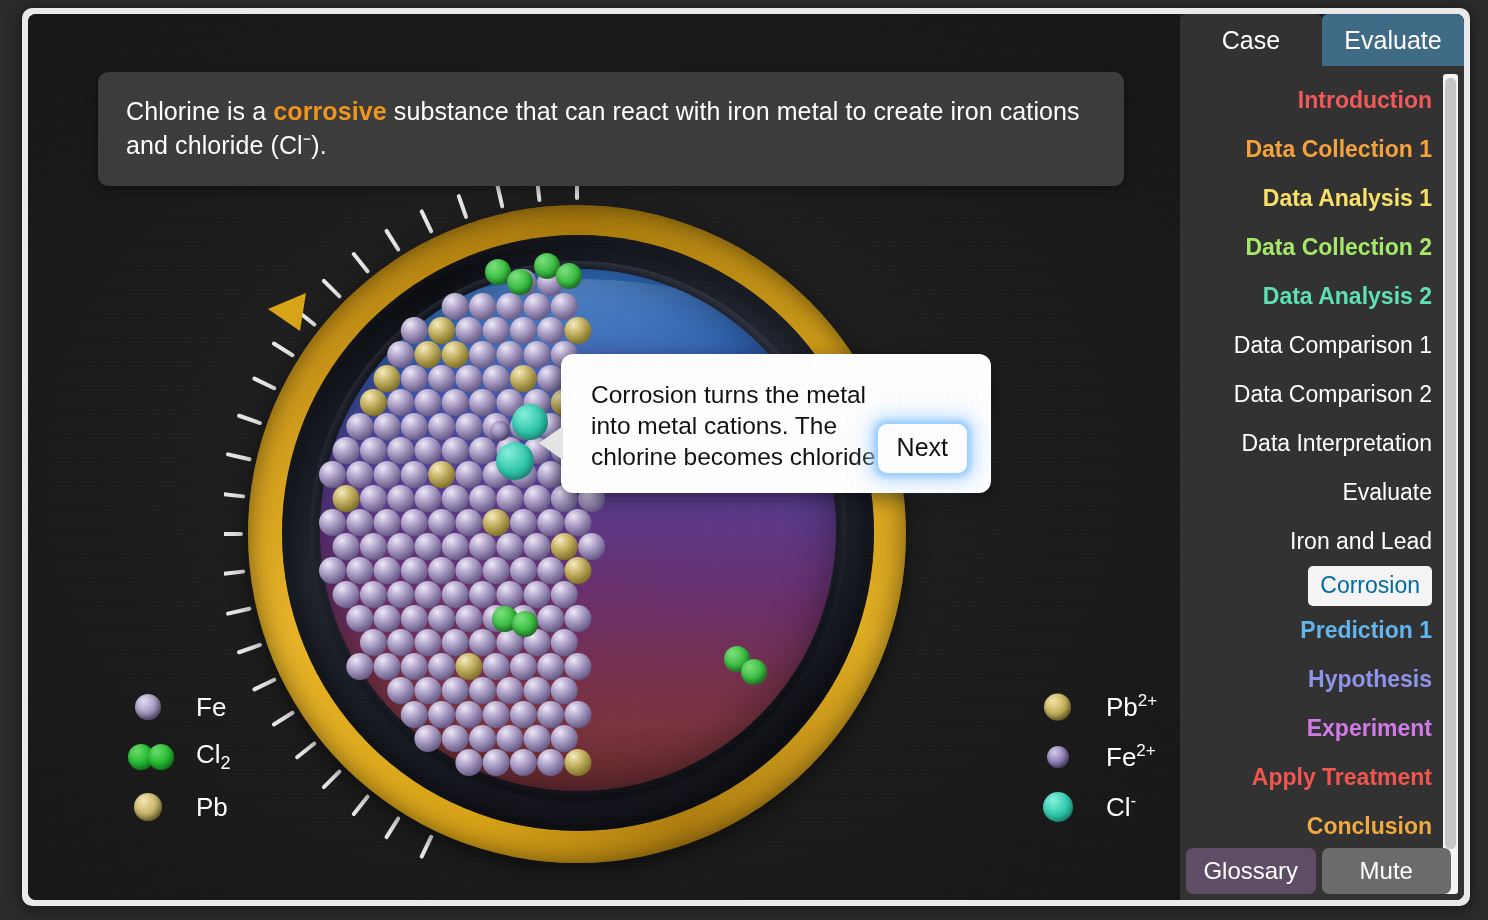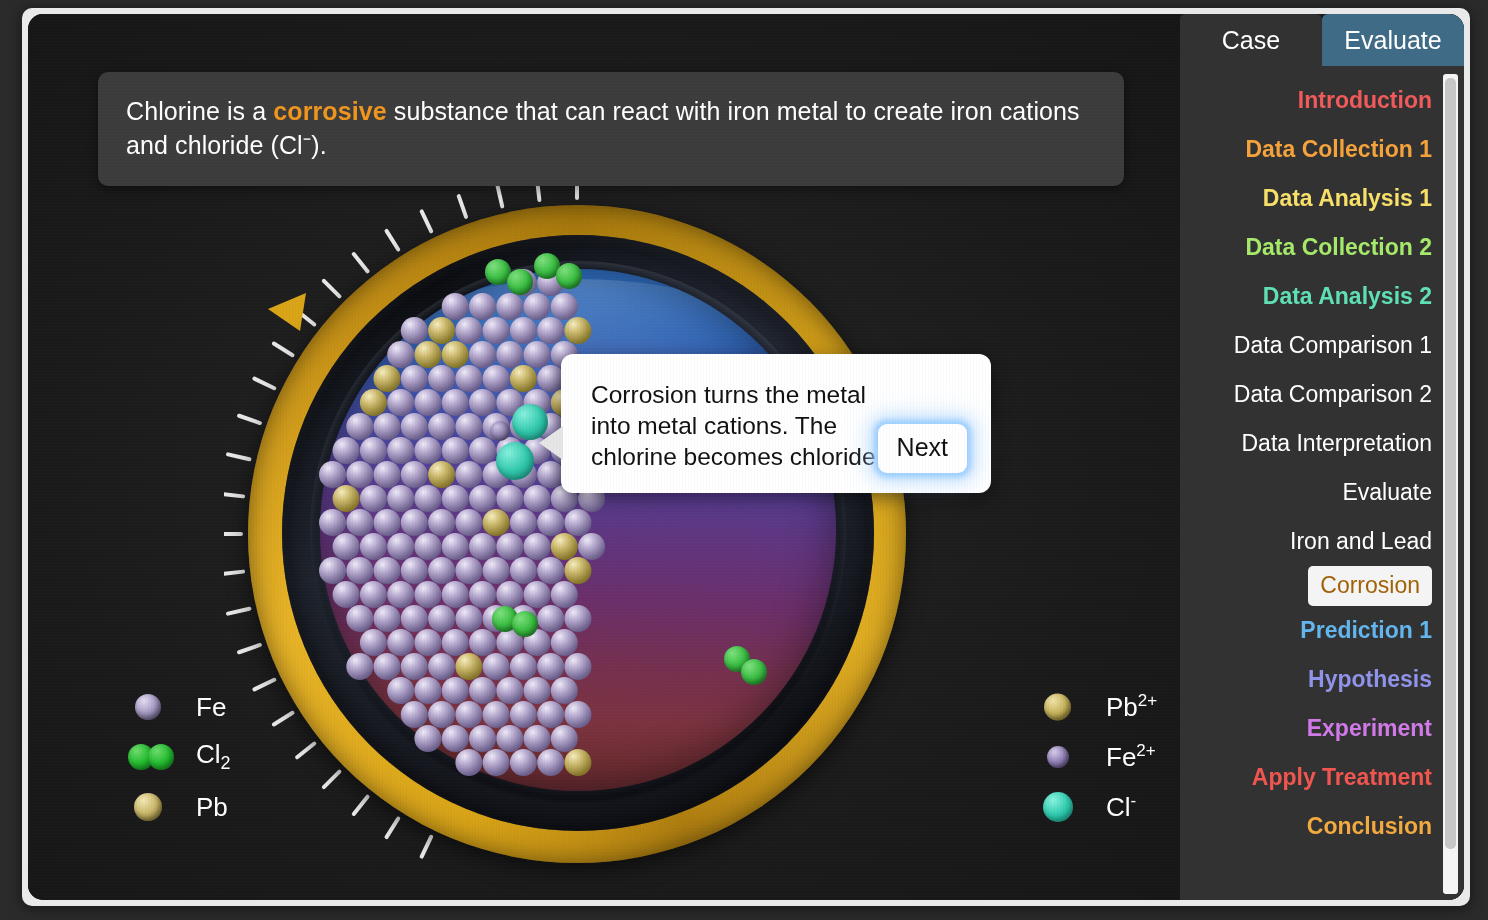--- a/index.html
+++ b/index.html
@@ -17,21 +17,21 @@
     width: 1448px; height: 898px;
     background: #e9e9e9;
     border-radius: 10px;
     padding: 6px;
     box-shadow: 0 2px 14px rgba(0,0,0,0.55);
   }
   #window-inner {
     position: relative;
     width: 100%; height: 100%;
     background: #1d1d1d;
-    border-radius: 15px;
+    border-radius: 8px;
     overflow: hidden;
     display: flex;
   }
 
   
   #stage {
     position: relative;
     width: 1152px;
     height: 100%;
     background:
@@ -306,21 +306,21 @@
   }
   .nav-item.section { font-weight: bold; }
   .nav-item.sub {
     color: #ffffff;
     padding-left: 41px;
     font-weight: normal;
   }
   .nav-item.sub.selected {
     display: inline-block;
     background: #f4f4f4;
-    color: #a16207;
+    color: #0369a1;
     border-radius: 5px;
     margin-left: 31px;
     padding: 8px 12px 9px 12px;
   }
 
   
   #scrollbar-track {
     position: absolute;
     right: 6px; top: 8px;
     width: 15px; bottom: 6px;
@@ -659,16 +659,20 @@
       <div class="tab inactive">Evaluate</div>
     </div>
 
     <div id="nav-wrap">
       <div id="nav-list"><div class="nav-item section" style="color: rgb(240, 90, 90);">Introduction</div><div class="nav-item section" style="color: rgb(244, 162, 60);">Data Collection 1</div><div class="nav-item section" style="color: rgb(247, 224, 106);">Data Analysis 1</div><div class="nav-item section" style="color: rgb(165, 232, 106);">Data Collection 2</div><div class="nav-item section" style="color: rgb(95, 224, 180);">Data Analysis 2</div><div class="nav-item sub" style="color: rgb(255, 255, 255);">Data Comparison 1</div><div class="nav-item sub" style="color: rgb(255, 255, 255);">Data Comparison 2</div><div class="nav-item sub" style="color: rgb(255, 255, 255);">Data Interpretation</div><div class="nav-item sub" style="color: rgb(255, 255, 255);">Evaluate</div><div class="nav-item sub" style="color: rgb(255, 255, 255);">Iron and Lead</div><div class="nav-item sub selected">Corrosion</div><div class="nav-item section" style="color: rgb(98, 182, 237);">Prediction 1</div><div class="nav-item section" style="color: rgb(143, 147, 234);">Hypothesis</div><div class="nav-item section" style="color: rgb(208, 122, 232);">Experiment</div><div class="nav-item section" style="color: rgb(240, 86, 79);">Apply Treatment</div><div class="nav-item section" style="color: rgb(242, 169, 63);">Conclusion</div></div>
       <div id="scrollbar-track">
         <div id="scrollbar-thumb"></div>
       </div>
     </div>
 
+    <div id="sidebar-footer">
+      <button class="footer-btn" id="glossary-button">Glossary</button>
+      <button class="footer-btn" id="mute-button">Mute</button>
+    </div>
   </div>
 
  </div>
 </div>
 
 </body></html>

